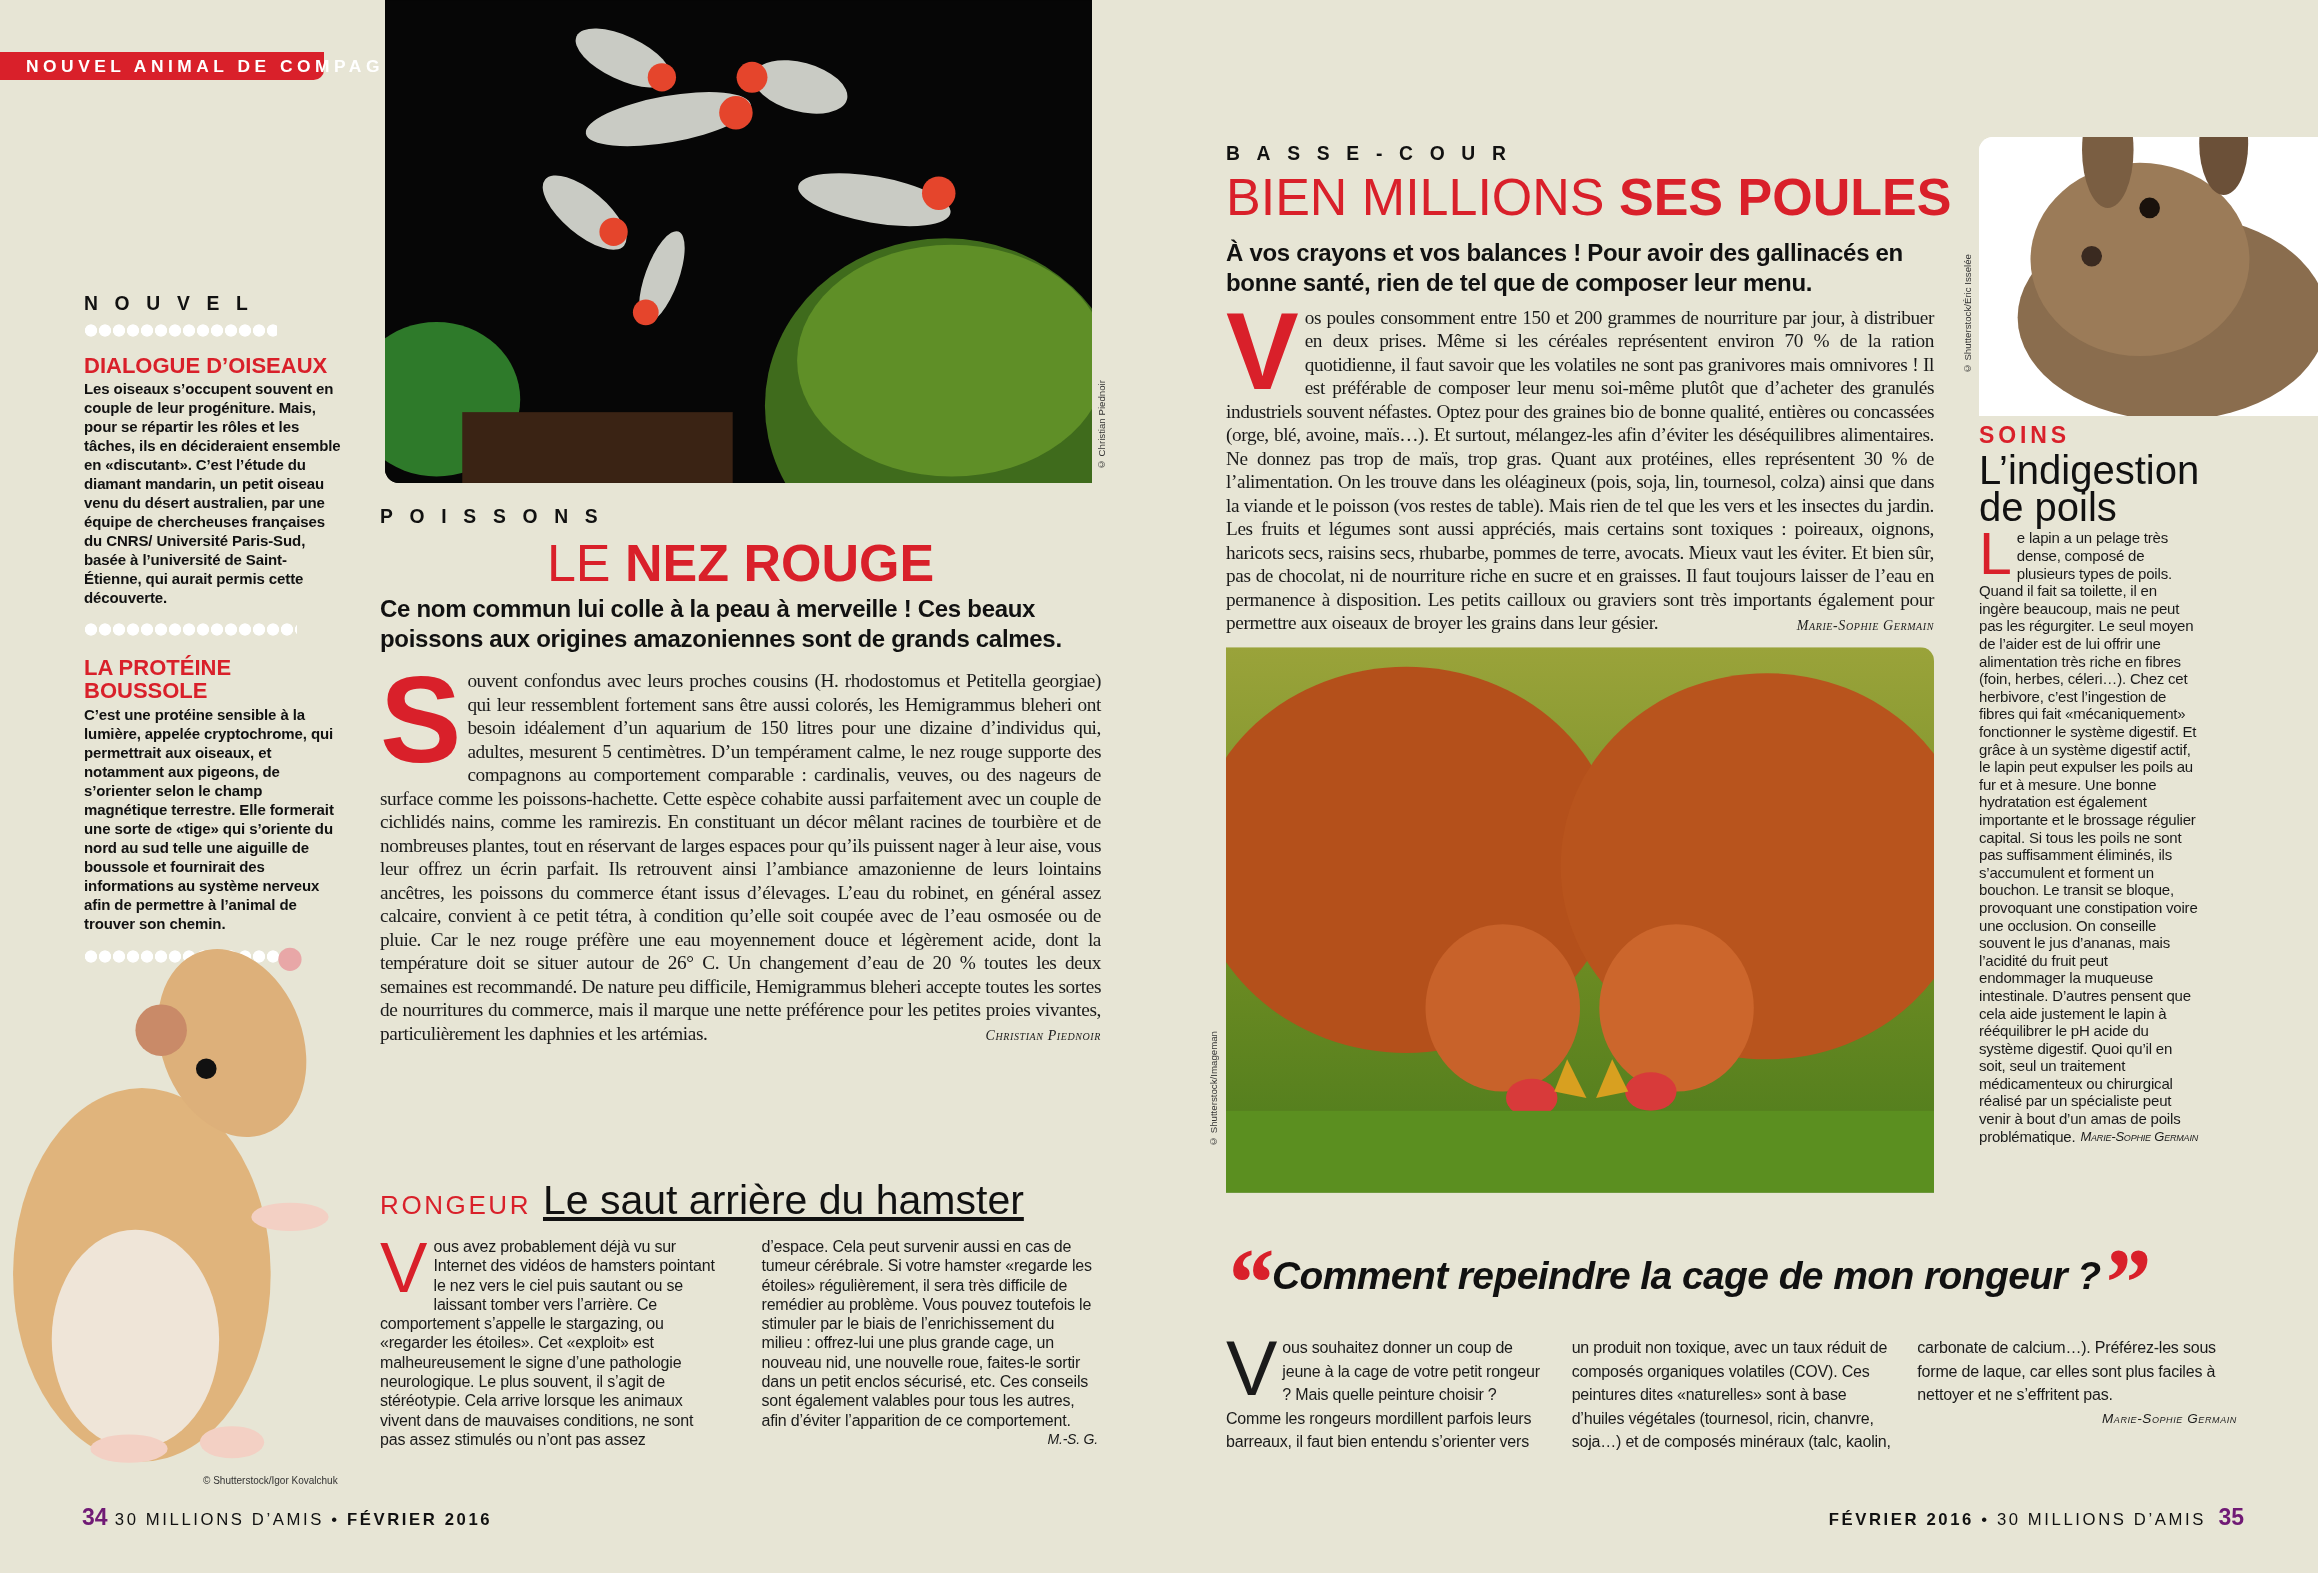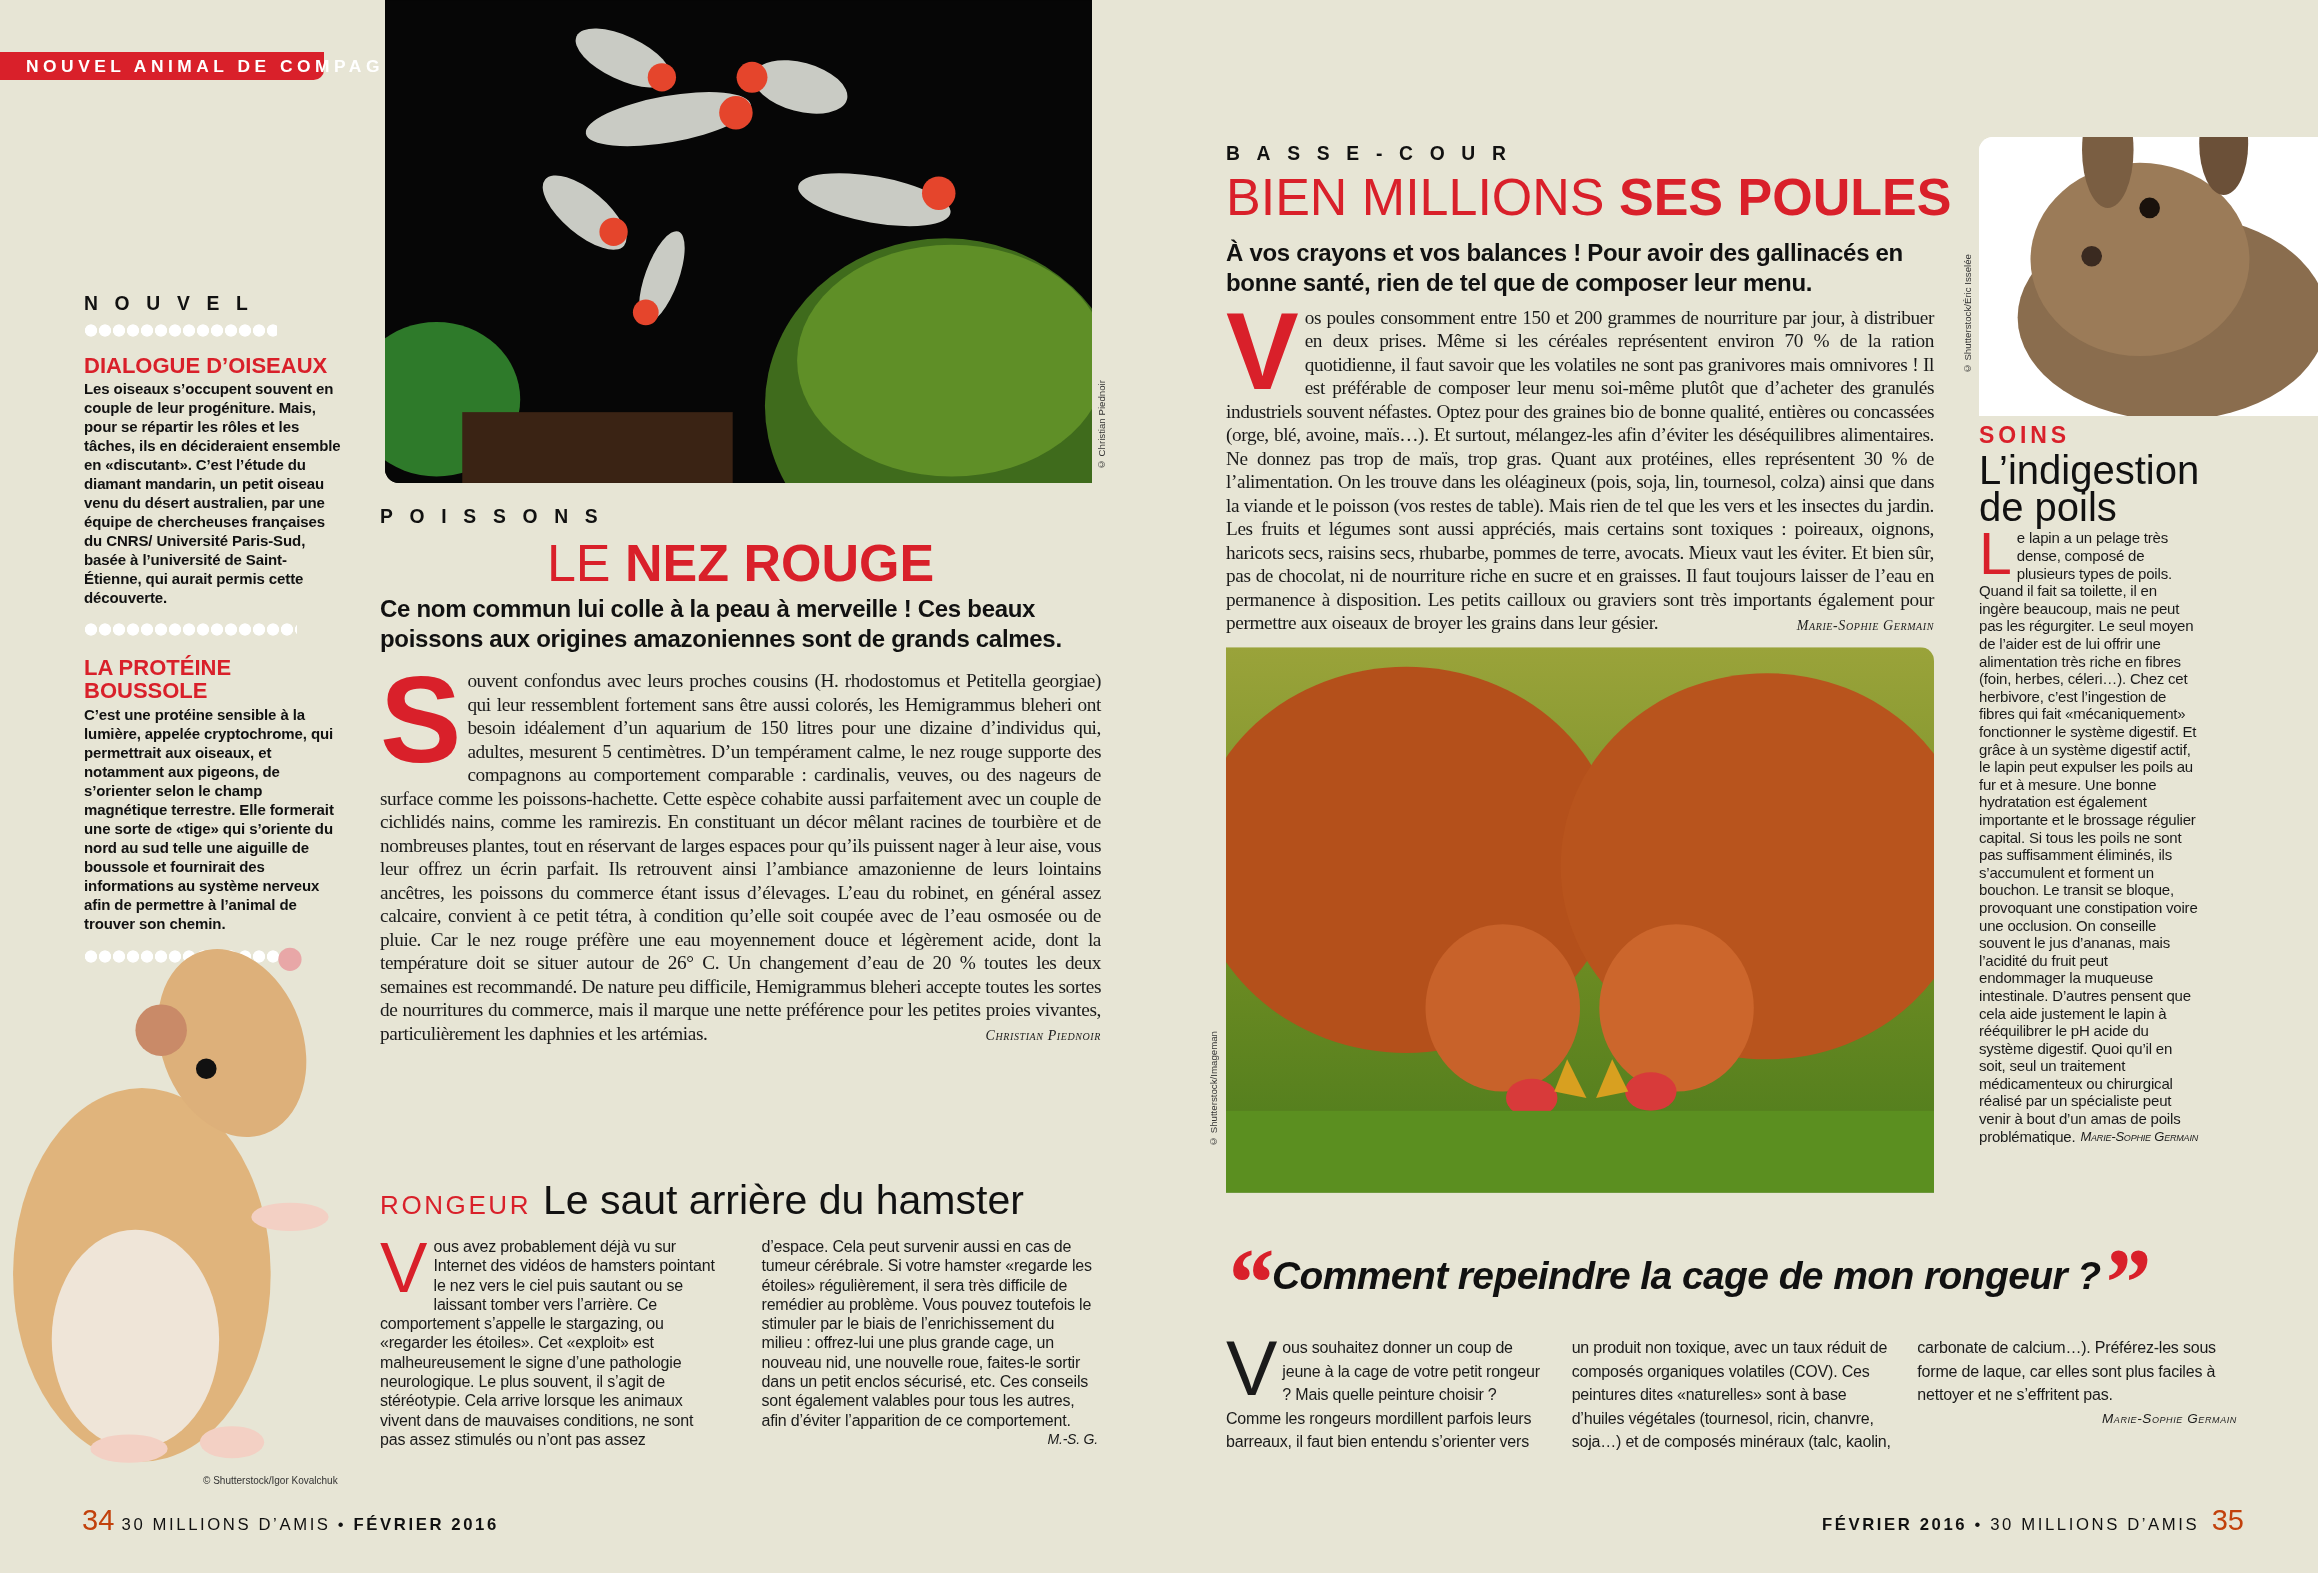--- a/index.html
+++ b/index.html
@@ -47,21 +47,21 @@
 
   
   .rabbit-photo { left:1979px; top:137px; width:340px; height:279px; background:#fff; border-top-left-radius:14px; }
 
   
   .quote { left:1224px; top:1253px; width:1031px; font-weight:bold; font-style:italic; font-size:39px; line-height:45px; color:#111; white-space:nowrap; letter-spacing:-0.6px; }
   .qmark { color:#d9202a; font-family:"Liberation Serif", serif; font-size:97px; font-weight:bold; vertical-align:-26px; line-height:45px; }
 
   
   .folio { font-size:16.7px; letter-spacing:2.6px; color:#111; white-space:nowrap; }
-  .folio .num { color:#c2410c; font-weight:400; font-size:29px; letter-spacing:0; }
+  .folio .num { color:#701a75; font-weight:700; font-size:23px; letter-spacing:0; }
   .folio b { font-weight:bold; }
 </style>
 </head>
 <body>
 
 <div class="abs banner">NOUVEL ANIMAL DE COMPAGNIE</div>
 
 <div class="abs photo fish-photo">
   <svg width="707" height="483" viewBox="0 0 1098 750">
     <rect width="1098" height="750" fill="#060606"></rect>
@@ -122,21 +122,21 @@
   <div class="serif" style="margin-top:15.5px;">
     <span class="dropcap-red" style="font-size:122px; line-height:97px; margin-top:2.6px;">S</span>
     <span>ouvent confondus avec leurs proches cousins (H. rhodostomus et Petitella georgiae) qui leur ressemblent fortement sans être aussi colorés, les Hemigrammus bleheri ont besoin idéalement d’un aquarium de 150 litres pour une dizaine d’individus qui, adultes, mesurent 5 centimètres. D’un tempérament calme, le nez rouge supporte des compagnons au comportement comparable : cardinalis, veuves, ou des nageurs de surface comme les poissons-hachette. Cette espèce cohabite aussi parfaitement avec un couple de cichlidés nains, comme les ramirezis. En constituant un décor mêlant racines de tourbière et de nombreuses plantes, tout en réservant de larges espaces pour qu’ils puissent nager à leur aise, vous leur offrez un écrin parfait. Ils retrouvent ainsi l’ambiance amazonienne de leurs lointains ancêtres, les poissons du commerce étant issus d’élevages. L’eau du robinet, en général assez calcaire, convient à ce petit tétra, à condition qu’elle soit coupée avec de l’eau osmosée ou de pluie. Car le nez rouge préfère une eau moyennement douce et légèrement acide, dont la température doit se situer autour de 26° C. Un changement d’eau de 20 % toutes les deux semaines est recommandé. De nature peu difficile, Hemigrammus bleheri accepte toutes les sortes de nourritures du commerce, mais il marque une nette préférence pour les petites proies vivantes, particulièrement les daphnies et les artémias.</span>
     <span class="sig">Christian Piednoir</span>
   </div>
 </div>
 
 <div class="abs" style="left:380px; top:1177px; width:718px;">
   <div style="white-space:nowrap;">
     <span class="red" style="font-size:26px; letter-spacing:2.6px;">RONGEUR</span>
-    <span style="font-size:41px; margin-left:9px;">Le saut arrière du hamster</span>
+    <span style="font-size:41px; margin-left:9px;text-decoration:underline;">Le saut arrière du hamster</span>
   </div>
   <div class="sans-body cols2" style="margin-top:13px;">
     <span class="red" style="float:left; font-size:71px; line-height:61px; margin-right:6.4px; font-weight:normal;">V</span>
     <span>ous avez probablement déjà vu sur Internet des vidéos de hamsters pointant le nez vers le ciel puis sautant ou se laissant tomber vers l’arrière. Ce comportement s’appelle le stargazing, ou «regarder les étoiles». Cet «exploit» est malheureusement le signe d’une pathologie neurologique. Le plus souvent, il s’agit de stéréotypie. Cela arrive lorsque les animaux vivent dans de mauvaises conditions, ne sont pas assez stimulés ou n’ont pas assez d’espace. Cela peut survenir aussi en cas de tumeur cérébrale. Si votre hamster «regarde les étoiles» régulièrement, il sera très difficile de remédier au problème. Vous pouvez toutefois le stimuler par le biais de l’enrichissement du milieu : offrez-lui une plus grande cage, un nouveau nid, une nouvelle roue, faites-le sortir dans un petit enclos sécurisé, etc. Ces conseils sont également valables pour tous les autres, afin d’éviter l’apparition de ce comportement.</span>
     <span style="float:right; font-style:italic; font-size:14px;text-align:right;">M.-S. G.</span>
   </div>
 </div>
 
 <div class="abs folio" style="left:82px; top:1504px;">
   <span class="num">34</span>

